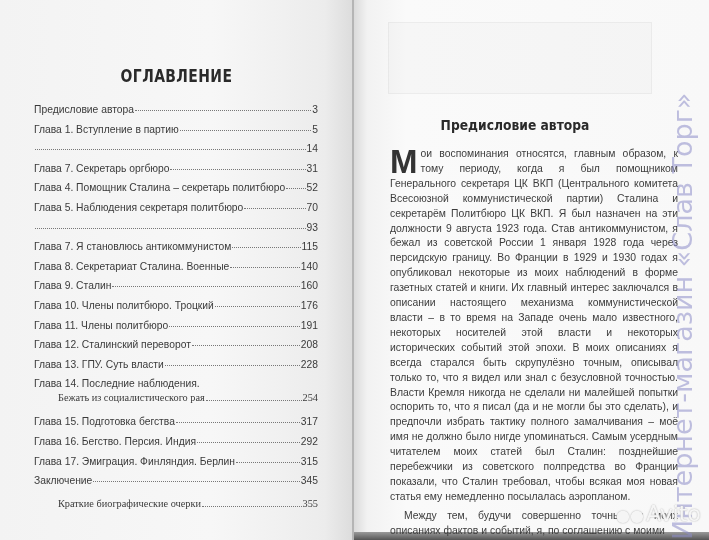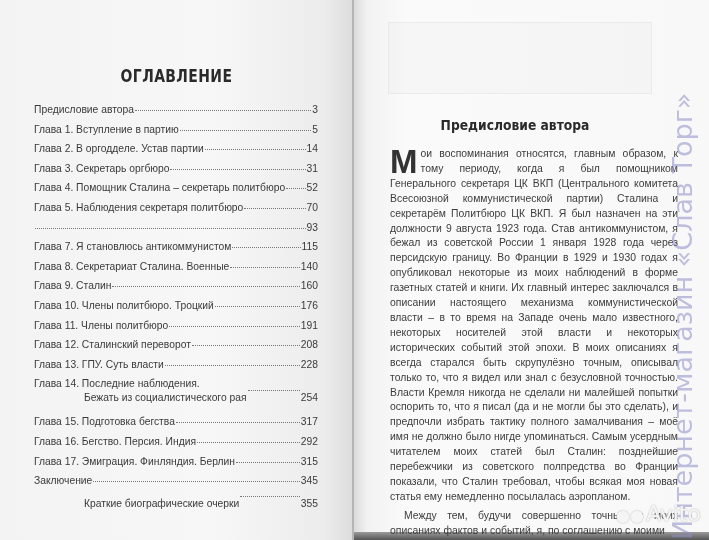--- a/index.html
+++ b/index.html
@@ -30,21 +30,21 @@
     position: absolute; left: 0; width: 353px; top: 66px; text-align: center;
     font-family: "DejaVu Sans", sans-serif; font-weight: bold; font-size: 17px;
     letter-spacing: 0.5px; color: #2a2a2a; transform: scaleX(0.82);
   }
   .toc {
     position: absolute; left: 34px; top: 104px; width: 284px;
     font-size: 10.3px; color: #3a3a3a;
   }
   .toc-row { display: flex; align-items: baseline; height: 19.6px; }
   .toc-row.multi { height: 38px; display: block; }
-  .toc-row .sub { display: flex; align-items: flex-start; margin-left: 50px; margin-top: 3px; }
+  .toc-row .sub { display: flex; align-items: flex-end; margin-left: 24px; margin-top: 3px; font-family: Liberation Serif, serif; }
   .toc-label { white-space: nowrap; }
   .dots {
     flex: 1; overflow: hidden; white-space: nowrap; margin: 0 1px;
     border-bottom: 1px dotted #777; height: 0; position: relative; top: -2px;
   }
   .toc-page { white-space: nowrap; }
 
   .pref-title {
     position: absolute; left: 380px; width: 270px; top: 117px; text-align: center;
     font-family: "DejaVu Sans", sans-serif; font-weight: bold; font-size: 14.5px;
@@ -95,26 +95,25 @@
         <span class="toc-label">Предисловие автора</span>
         <span class="dots"></span>
         <span class="toc-page">3</span>
       </div>
       <div class="toc-row">
         <span class="toc-label">Глава 1. Вступление в партию</span>
         <span class="dots"></span>
         <span class="toc-page">5</span>
       </div>
       <div class="toc-row">
-        <span class="toc-label">Глава 2. В оргодделе. Устав партии</span>
         <span class="dots"></span>
         <span class="toc-page">14</span>
       </div>
       <div class="toc-row">
-        <span class="toc-label">Глава 3. Секретарь оргбюро</span>
+        <span class="toc-label">Глава 7. Секретарь оргбюро</span>
         <span class="dots"></span>
         <span class="toc-page">31</span>
       </div>
       <div class="toc-row">
         <span class="toc-label">Глава 4. Помощник Сталина – секретарь политбюро</span>
         <span class="dots"></span>
         <span class="toc-page">52</span>
       </div>
       <div class="toc-row">
         <span class="toc-label">Глава 5. Наблюдения секретаря политбюро</span>

